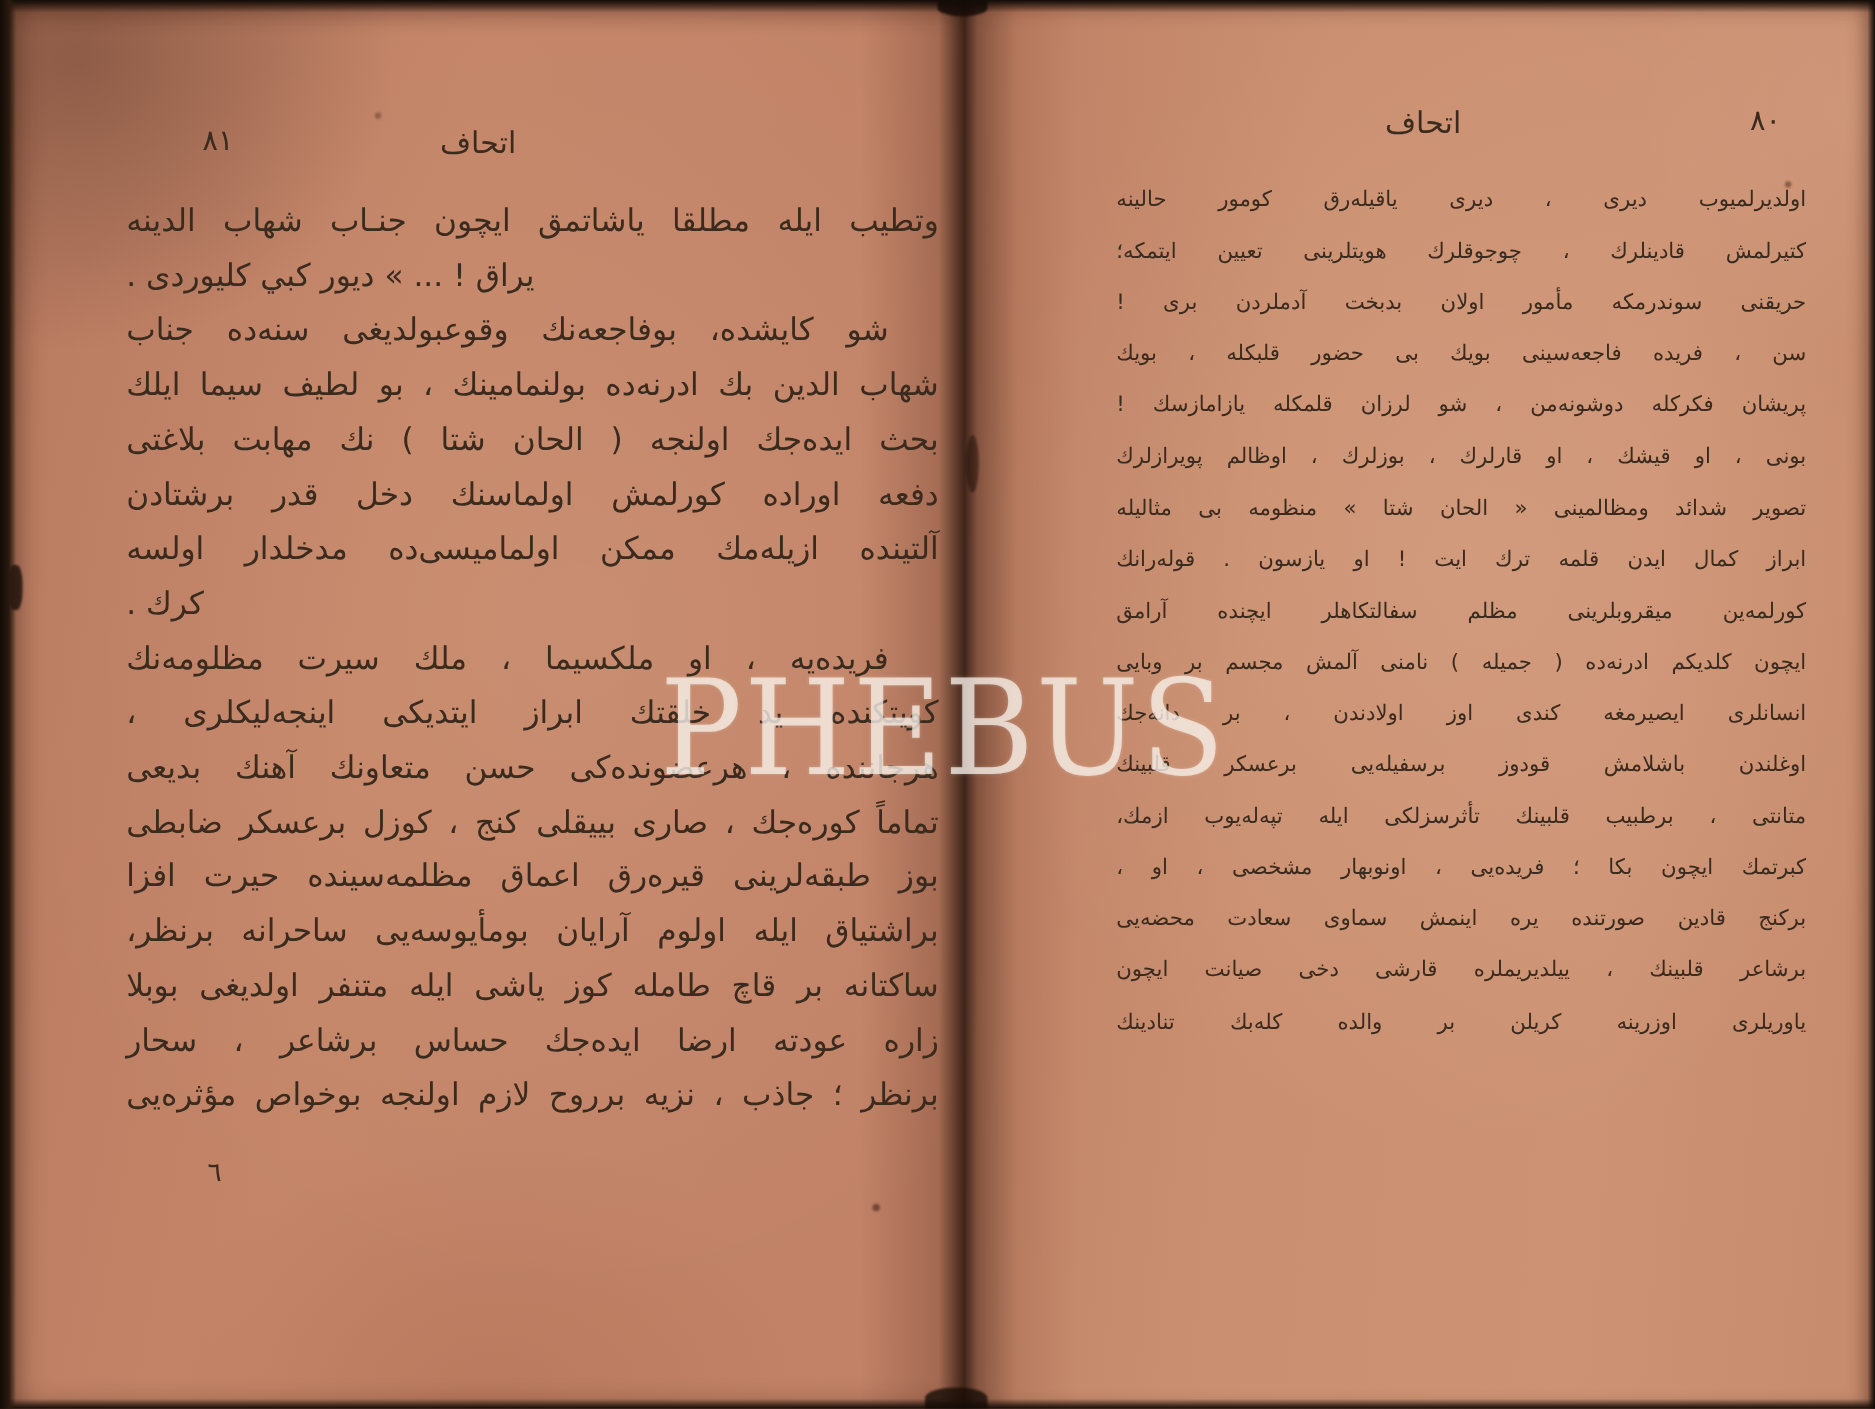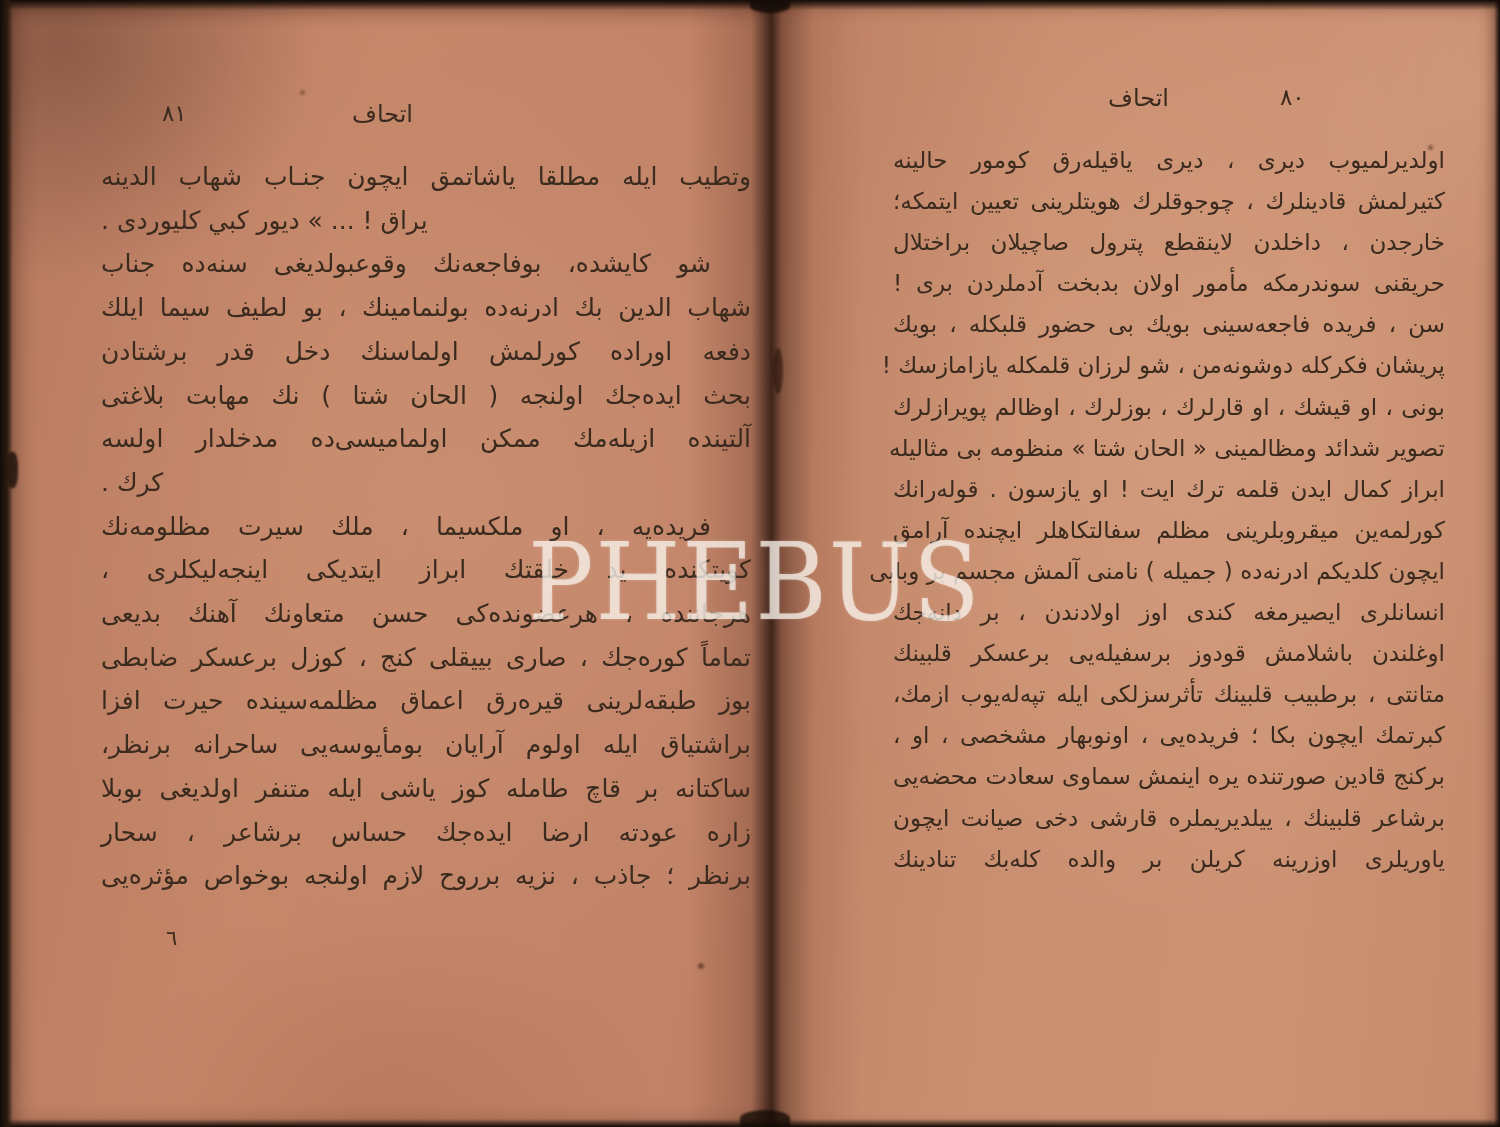--- a/index.html
+++ b/index.html
@@ -52,30 +52,30 @@
   .rtl{direction:rtl;unicode-bidi:isolate;color:#3a2b1e;}
   .textblock{position:absolute;}
   .textblock .line{
     width:100%;
     text-align:justify;
     text-align-last:justify;
     white-space:nowrap;
     letter-spacing:.2px;
   }
   .tb-left{left:88px;top:155px;width:650px;font-size:25px;line-height:43.7px;margin-left:13px;}
-  .tb-right{left:893px;top:140px;width:552px;font-size:23px;line-height:41.1px;}
+  .tb-right{left:893px;top:140px;width:552px;font-size:17px;line-height:41.1px;}
   .line.short{text-align-last:left;}
   .line.indent{padding-right:40px;box-sizing:border-box;}
 
   .header-title{position:absolute;font-size:24px;color:#3a2b1e;}
   .header-num{position:absolute;font-size:23px;color:#3a2b1e;}
   .ht-left{left:352px;top:100px;}
   .hn-left{left:162px;top:100px;}
   .ht-right{left:1108px;top:84px;}
-  .hn-right{left:1280px;top:84px;}
+  .hn-right{left:1400px;top:84px;}
   .sig-mark{position:absolute;left:166px;top:926px;font-size:21px;color:#3a2b1e;}
 
   
   .watermark{
     position:absolute;left:528px;top:530px;
     font-family:"DejaVu Serif","Liberation Serif",serif;
     font-size:106px;font-weight:400;line-height:1;
     letter-spacing:2px;
     color:rgba(248,242,236,.72);
     text-shadow:0 0 3px rgba(255,250,245,.25);
@@ -103,22 +103,22 @@
   <div class="gutter"></div>
 
   <div class="header-num hn-left rtl">٨١</div>
   <div class="header-title ht-left rtl">اتحاف</div>
 
   <div class="textblock tb-left rtl">
     <div class="line">وتطيب ايله مطلقا ياشاتمق ايچون جنـاب شهاب الدينه</div>
     <div class="line short">يراق ! ... » ديور كبي كليوردى .</div>
     <div class="line indent">شو كايشده، بوفاجعه‌نك وقوعبولديغى سنه‌ده جناب</div>
     <div class="line">شهاب الدين بك ادرنه‌ده بولنمامينك ، بو لطيف سيما ايلك</div>
+    <div class="line">بحث ايده‌جك اولنجه ( الحان شتا ) نك مهابت بلاغتى</div>
     <div class="line">دفعه اوراده كورلمش اولماسنك دخل قدر برشتادن</div>
-    <div class="line">بحث ايده‌جك اولنجه ( الحان شتا ) نك مهابت بلاغتى</div>
     <div class="line">آلتينده ازيله‌مك ممكن اولماميسى‌ده مدخلدار اولسه</div>
     <div class="line short">كرك .</div>
     <div class="line indent">فريده‌يه ، او ملكسيما ، ملك سيرت مظلومه‌نك</div>
     <div class="line">كويتكنده يد خلقتك ابراز ايتديكى اينجه‌ليكلرى ،</div>
     <div class="line">هرجاننده ، هرعضونده‌كى حسن متعاونك آهنك بديعى</div>
     <div class="line">تماماً كوره‌جك ، صارى بييقلى كنج ، كوزل برعسكر ضابطى</div>
     <div class="line">بوز طبقه‌لرينى قيره‌رق اعماق مظلمه‌سينده حيرت افزا</div>
     <div class="line">براشتياق ايله اولوم آرايان بومأيوسه‌يى ساحرانه برنظر،</div>
     <div class="line">ساكتانه بر قاچ طامله كوز ياشى ايله متنفر اولديغى بوبلا</div>
     <div class="line">زاره عودته ارضا ايده‌جك حساس برشاعر ، سحار</div>
@@ -126,21 +126,20 @@
   </div>
 
   <div class="sig-mark rtl">٦</div>
 
   <div class="header-title ht-right rtl">اتحاف</div>
   <div class="header-num hn-right rtl">٨٠</div>
 
   <div class="textblock tb-right rtl">
     <div class="line">اولديرلميوب ديرى ، ديرى ياقيله‌رق كومور حالينه</div>
     <div class="line">كتيرلمش قادينلرك ، چوجوقلرك هويتلرينى تعيين ايتمكه؛</div>
-    <div class="line">خارجدن ، داخلدن لاينقطع پترول صاچيلان براختلال</div>
     <div class="line">حريقنى سوندرمكه مأمور اولان بدبخت آدملردن برى !</div>
     <div class="line">سن ، فريده فاجعه‌سينى بويك بى حضور قلبكله ، بويك</div>
     <div class="line">پريشان فكركله دوشونه‌من ، شو لرزان قلمكله يازامازسك !</div>
     <div class="line">بونى ، او قيشك ، او قارلرك ، بوزلرك ، اوظالم پويرازلرك</div>
     <div class="line">تصوير شدائد ومظالمينى « الحان شتا » منظومه بى مثاليله</div>
     <div class="line">ابراز كمال ايدن قلمه ترك ايت ! او يازسون . قوله‌رانك</div>
     <div class="line">كورلمه‌ين ميقروبلرينى مظلم سفالتكاهلر ايچنده آرامق</div>
     <div class="line">ايچون كلديكم ادرنه‌ده ( جميله ) نامنى آلمش مجسم بر وبايى</div>
     <div class="line">انسانلرى ايصيرمغه كندى اوز اولادندن ، بر دانه‌جك</div>
     <div class="line">اوغلندن باشلامش قودوز برسفيله‌يى برعسكر قلبينك</div>

